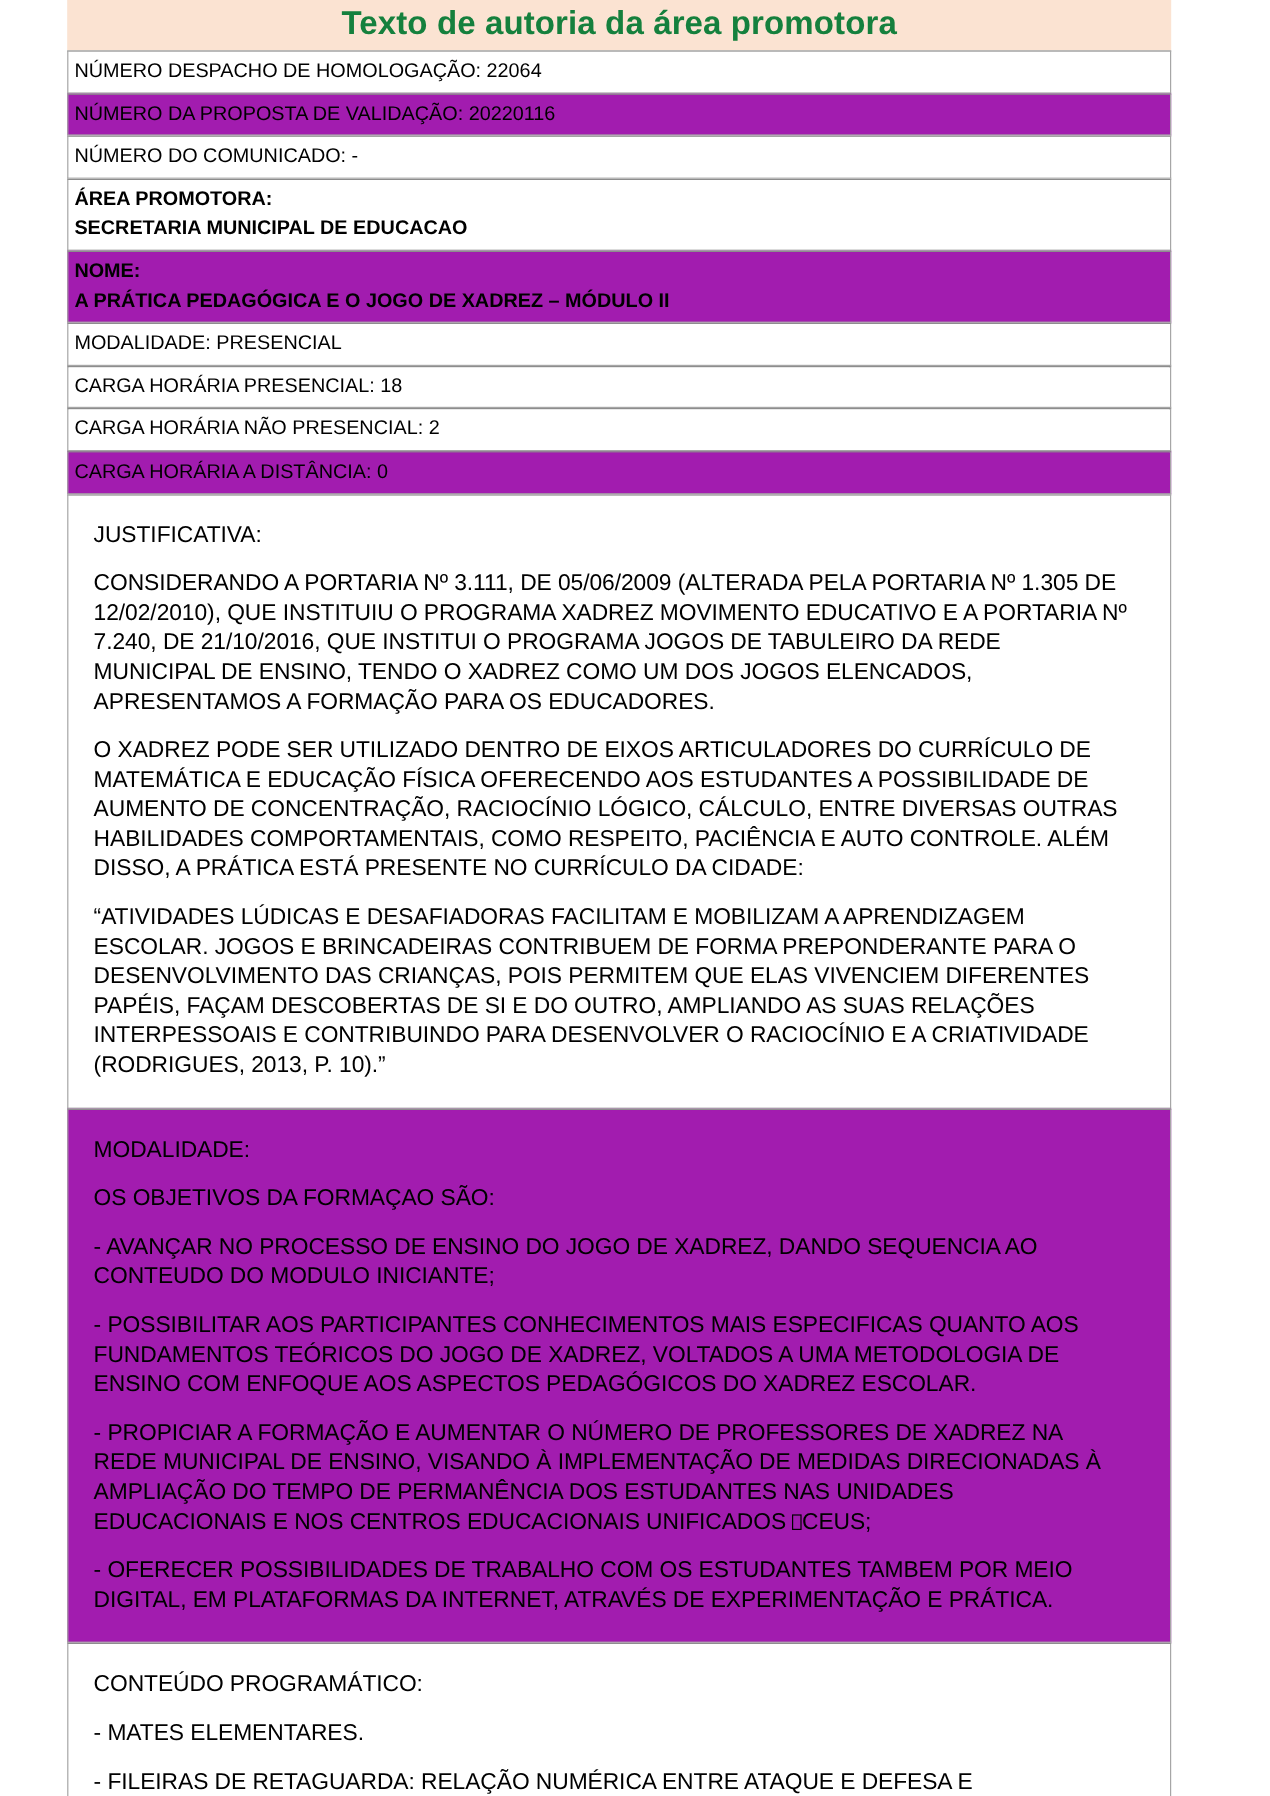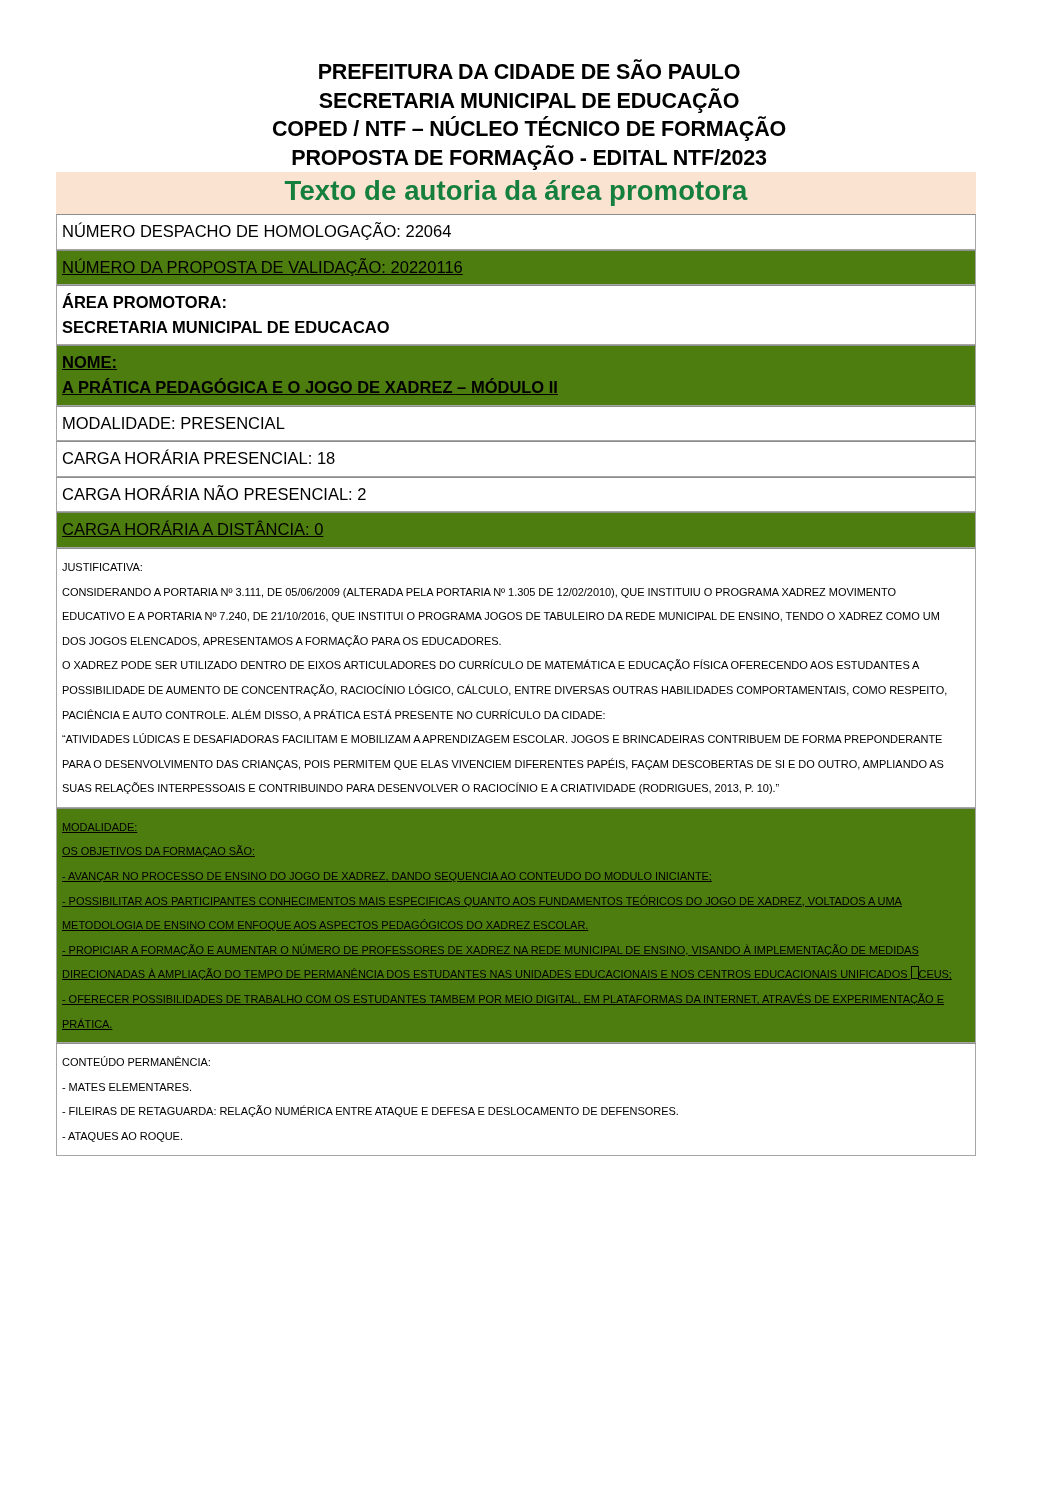--- a/index.html
+++ b/index.html
@@ -50,22 +50,21 @@
     border-top-color: #8d8d8d;
     padding: 4px 19px 5px 5px;
     vertical-align: top;
     font-size: 16.5px;
     line-height: 24.6px;
     font-weight: normal;
     background: #ffffff;
     word-wrap: break-word;
   }
   .form-table tr.shade td {
-    background: #4d7c0f;
-    text-decoration: underline;
+    background: #a21caf;
   }
   .form-table tr.plain td {
     background: #ffffff;
   }
   .form-table td.bold {
     font-weight: bold;
   }
 
   
   .banner td {
@@ -81,22 +80,22 @@
     line-height: 34px;
     letter-spacing: 0.1px;
   }
 
   
   .block td {
     padding-top: 6px;
     padding-bottom: 6px;
   }
   .block p {
-    margin: 0;
-    font-size: 11px;
+    margin: 16px;
+    font-size: 19px;
     line-height: 24.6px;
     letter-spacing: -0.05px;
   }
   .tofu {
     font-family: "DejaVu Sans Mono", monospace;
     font-size: 13px;
     border: 1.3px solid #000;
     display: inline-block;
     width: 8px;
     height: 13px;
@@ -106,26 +105,20 @@
     text-align: center;
     margin-right: 0px;
     box-sizing: border-box;
   }
 </style>
 </head>
 <body>
 
 <div class="page">
 
-  <div class="doc-header">
-    <div class="hline">PREFEITURA DA CIDADE DE SÃO PAULO</div>
-    <div class="hline">SECRETARIA MUNICIPAL DE EDUCAÇÃO</div>
-    <div class="hline">COPED / NTF – NÚCLEO TÉCNICO DE FORMAÇÃO</div>
-    <div class="hline">PROPOSTA DE FORMAÇÃO - EDITAL NTF/2023</div>
-  </div>
 
   <table class="form-table">
     <colgroup>
         <col style="width:920px">
       </colgroup>
     <tbody>
 
       <tr class="banner">
         <td>
           <span class="banner-text">Texto de autoria da área promotora</span>
@@ -133,20 +126,23 @@
       </tr>
 
       <tr class="plain">
         <td>NÚMERO DESPACHO DE HOMOLOGAÇÃO:  22064</td>
       </tr>
 
       <tr class="shade">
         <td>NÚMERO DA PROPOSTA DE VALIDAÇÃO:  20220116</td>
       </tr>
 
+      <tr class="plain">
+        <td>NÚMERO DO COMUNICADO:  -</td>
+      </tr>
 
 
       <tr class="plain">
         <td class="bold">
           <div>ÁREA PROMOTORA:</div>
           <div>SECRETARIA MUNICIPAL DE EDUCACAO</div>
         </td>
       </tr>
 
       <tr class="shade">
@@ -189,21 +185,21 @@
           <p>OS OBJETIVOS DA FORMAÇAO SÃO:</p>
           <p>- AVANÇAR NO PROCESSO DE ENSINO DO JOGO DE XADREZ, DANDO SEQUENCIA AO CONTEUDO DO MODULO INICIANTE;</p>
           <p>- POSSIBILITAR AOS PARTICIPANTES CONHECIMENTOS MAIS ESPECIFICAS QUANTO AOS FUNDAMENTOS TEÓRICOS DO JOGO DE XADREZ, VOLTADOS A UMA METODOLOGIA DE ENSINO COM ENFOQUE AOS ASPECTOS PEDAGÓGICOS DO XADREZ ESCOLAR.</p>
           <p><span>- PROPICIAR A FORMAÇÃO E AUMENTAR O NÚMERO DE PROFESSORES DE XADREZ NA REDE MUNICIPAL DE ENSINO, VISANDO À IMPLEMENTAÇÃO DE MEDIDAS DIRECIONADAS À AMPLIAÇÃO DO TEMPO DE PERMANÊNCIA DOS ESTUDANTES NAS UNIDADES EDUCACIONAIS E NOS CENTROS EDUCACIONAIS UNIFICADOS</span> <span class="tofu"></span><span>CEUS;</span></p>
           <p>- OFERECER POSSIBILIDADES DE TRABALHO COM OS ESTUDANTES TAMBEM POR MEIO DIGITAL, EM PLATAFORMAS DA INTERNET, ATRAVÉS DE EXPERIMENTAÇÃO E PRÁTICA.</p>
         </td>
       </tr>
 
       <tr class="plain block">
         <td>
-          <p>CONTEÚDO PERMANÊNCIA:</p>
+          <p>CONTEÚDO PROGRAMÁTICO:</p>
           <p>- MATES ELEMENTARES.</p>
           <p>- FILEIRAS DE RETAGUARDA: RELAÇÃO NUMÉRICA ENTRE ATAQUE E DEFESA E DESLOCAMENTO DE DEFENSORES.</p>
           <p>- ATAQUES AO ROQUE.</p>
         </td>
       </tr>
 
     </tbody>
   </table>
 
 </div>

